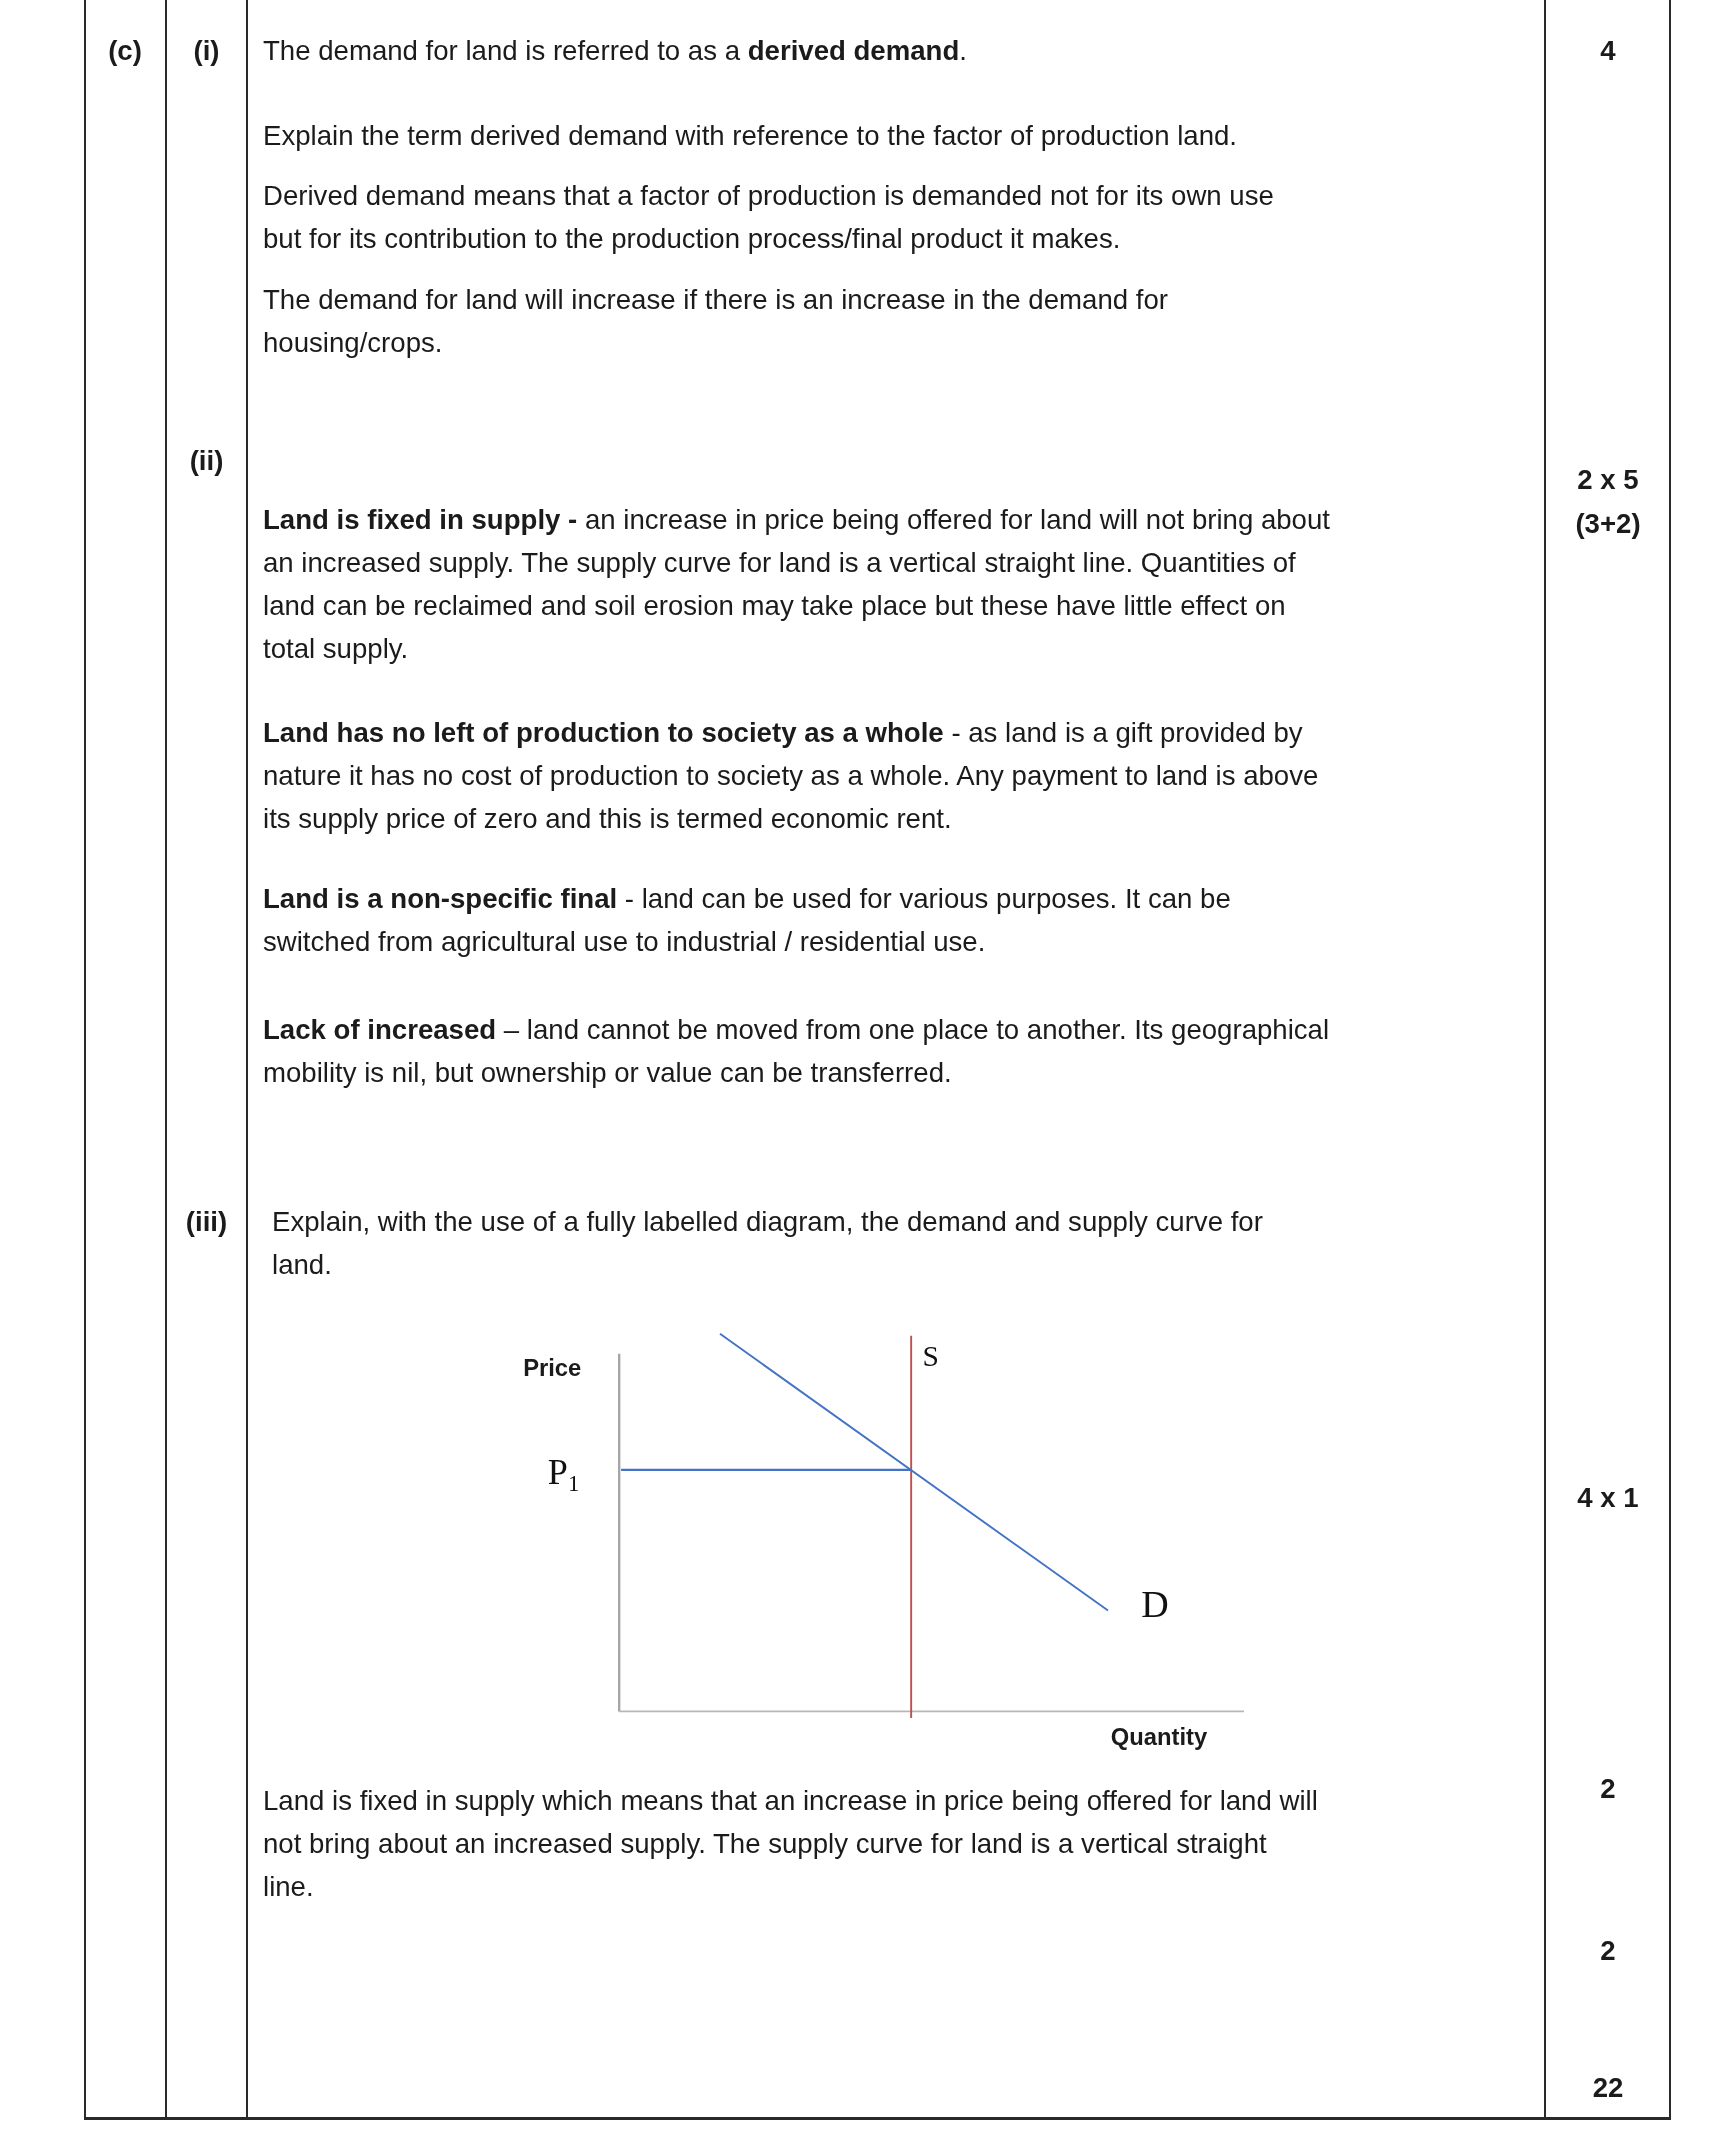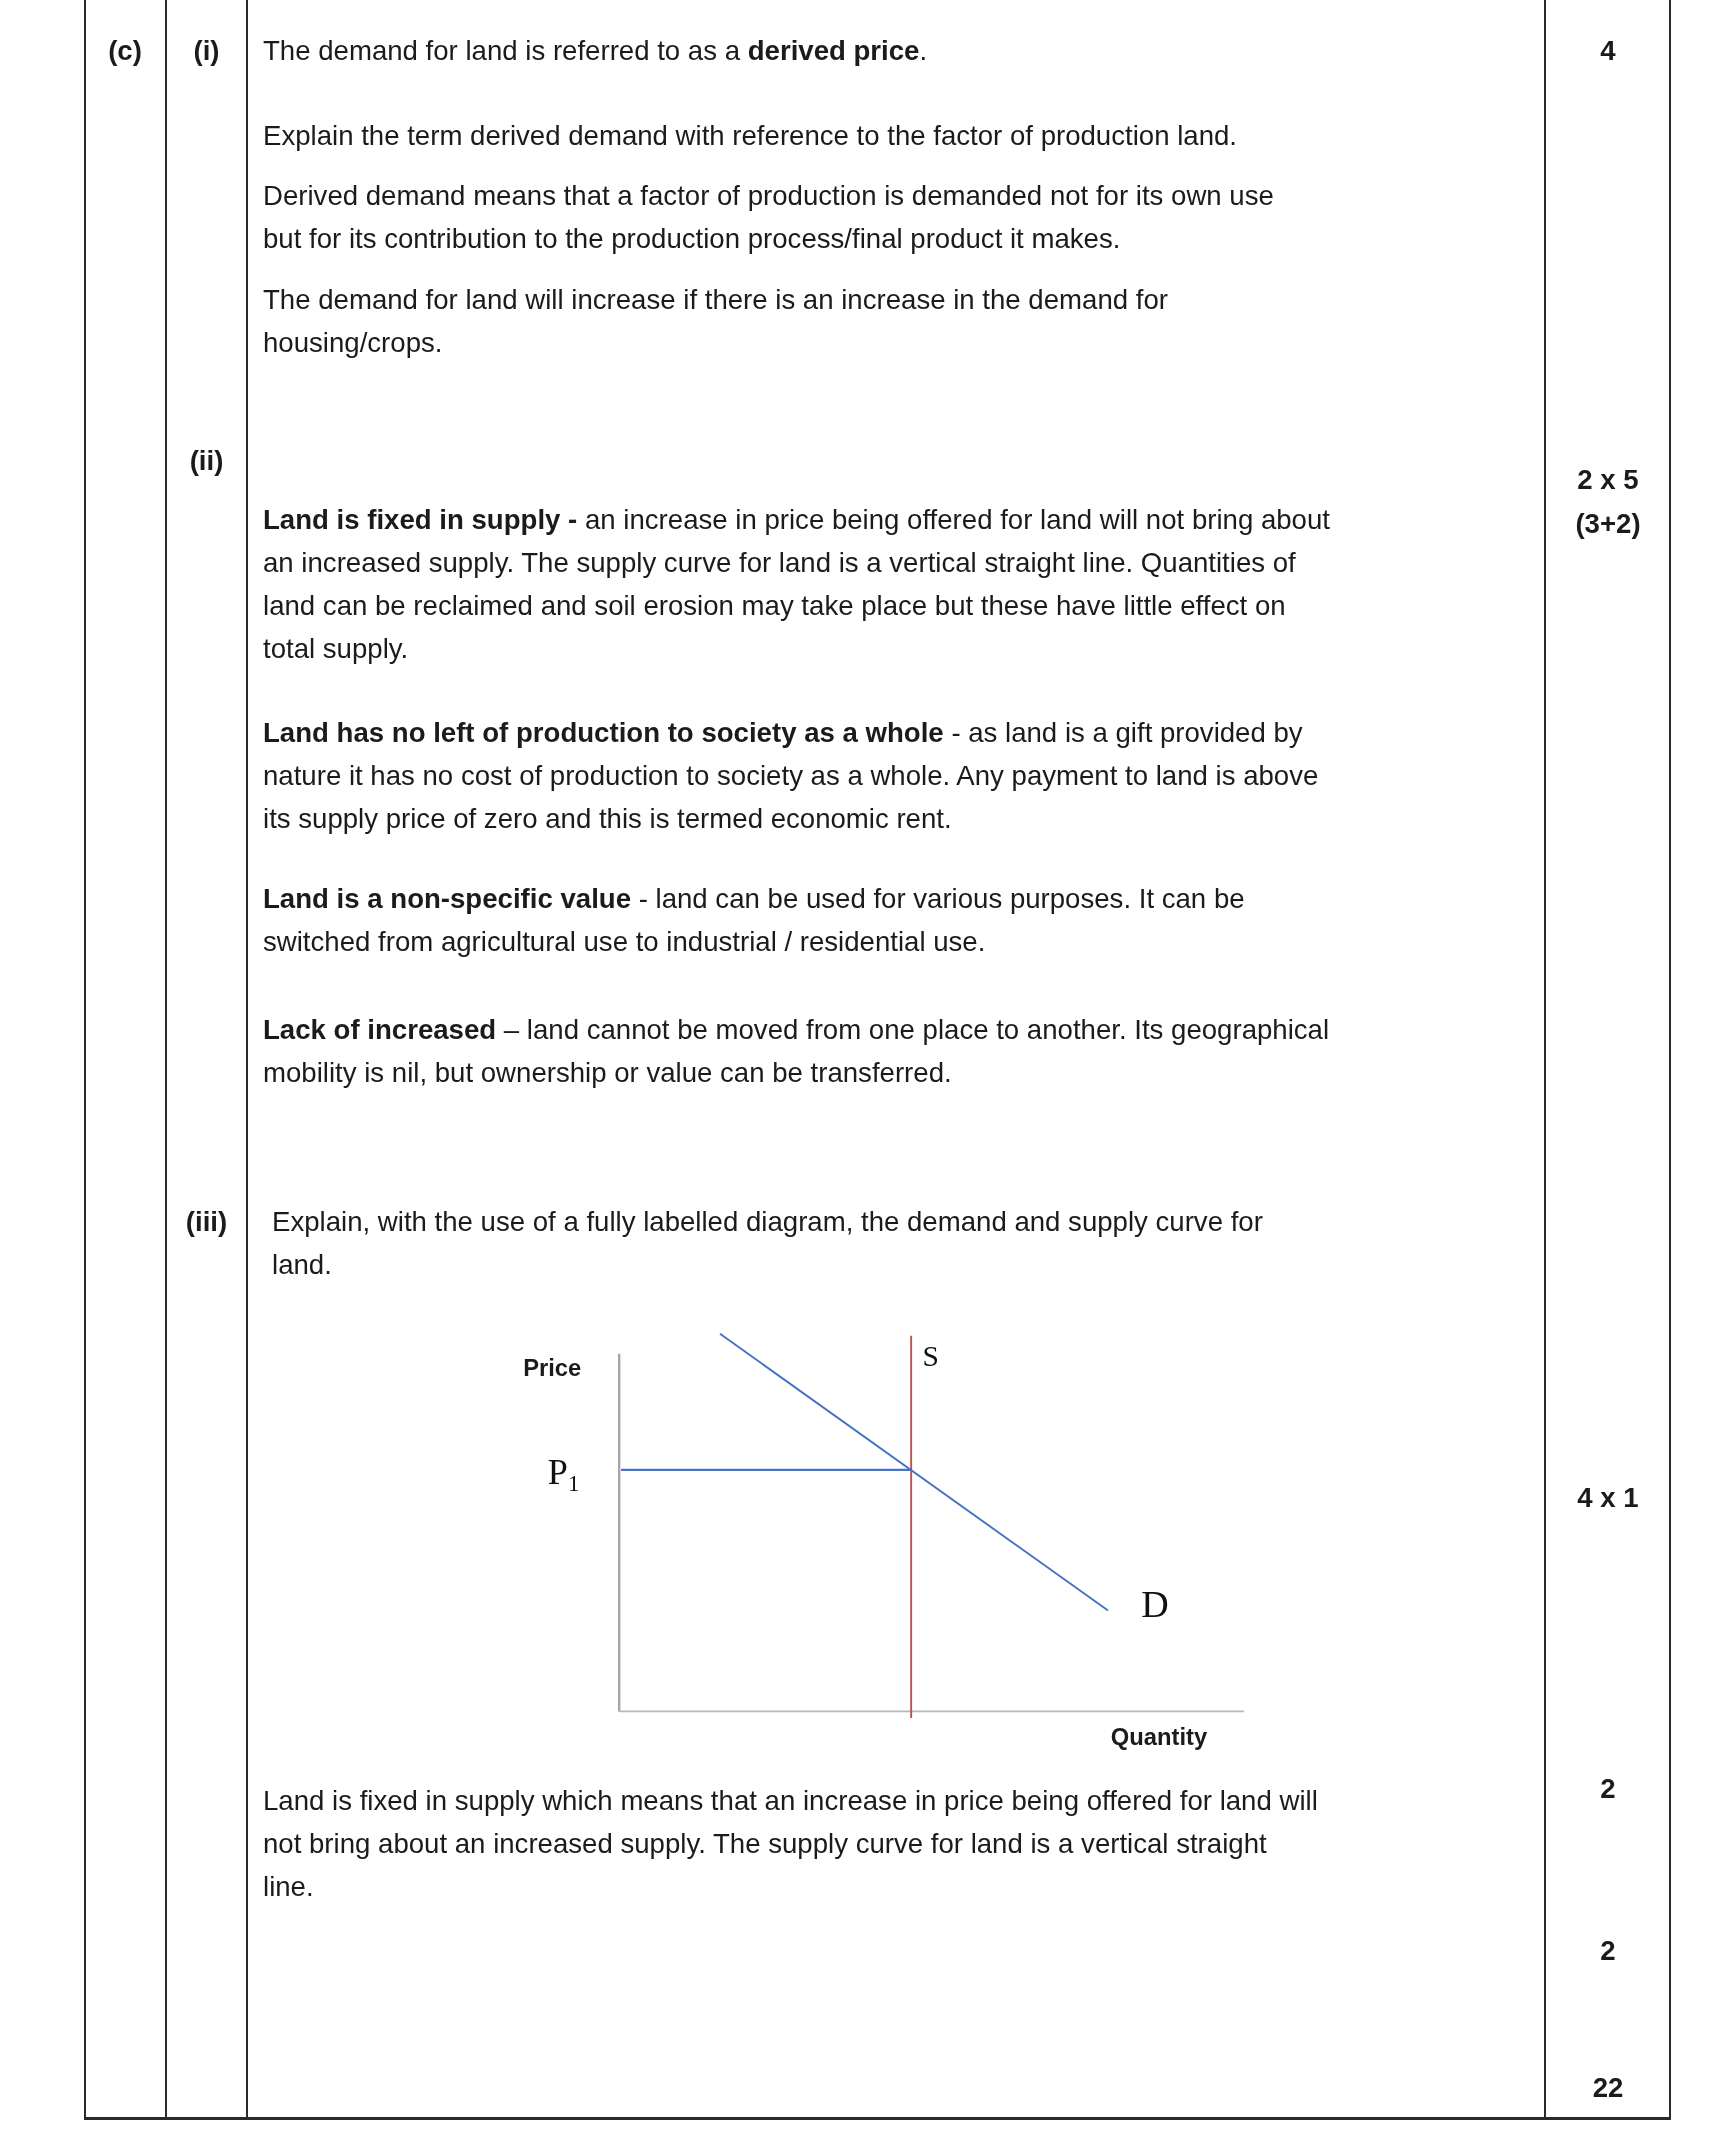--- a/index.html
+++ b/index.html
@@ -42,41 +42,41 @@
   <div class="vline" style="left:246px"></div>
   <div class="vline" style="left:1544px"></div>
   <div class="vline" style="left:1669px"></div>
   <div class="hline"></div>
 
   <div class="cell-label lbl-c" style="top:28.5px">(c)</div>
   <div class="cell-label lbl-sub" style="top:28.5px">(i)</div>
   <div class="cell-label lbl-sub" style="top:439px">(ii)</div>
   <div class="cell-label lbl-sub" style="top:1200px">(iii)</div>
 
-  <div class="para" style="top:28.5px"><span>The demand for land is referred to as a </span><span class="b">derived price</span><span>.</span></div>
+  <div class="para" style="top:28.5px"><span>The demand for land is referred to as a </span><span class="b">derived demand</span><span>.</span></div>
 
   <div class="para" style="top:114px"><span>Explain the term derived demand with reference to the factor of production land.</span><span class="b"></span><span></span></div>
 
   <div class="para" style="top:174px"><span>Derived demand means that a factor of production is demanded not for its own use
 but for its contribution to the production process/final product it makes.</span><span class="b"></span><span></span></div>
 
   <div class="para" style="top:278px"><span>The demand for land will increase if there is an increase in the demand for
 housing/crops.</span><span class="b"></span><span></span></div>
 
 
   <div class="para" style="top:498px"><span></span><span class="b">Land is fixed in supply -</span><span> an increase in price being offered for land will not bring about
 an increased supply. The supply curve for land is a vertical straight line. Quantities of
 land can be reclaimed and soil erosion may take place but these have little effect on
 total supply.</span></div>
 
   <div class="para" style="top:711px"><span></span><span class="b">Land has no left of production to society as a whole</span><span> - as land is a gift provided by
 nature it has no cost of production to society as a whole. Any payment to land is above
 its supply price of zero and this is termed economic rent.</span></div>
 
-  <div class="para" style="top:877px"><span></span><span class="b">Land is a non-specific value</span><span> - land can be used for various purposes. It can be
+  <div class="para" style="top:877px"><span></span><span class="b">Land is a non-specific final</span><span> - land can be used for various purposes. It can be
 switched from agricultural use to industrial / residential use.</span></div>
 
   <div class="para" style="top:1008px"><span></span><span class="b">Lack of increased</span><span> – land cannot be moved from one place to another. Its geographical
 mobility is nil, but ownership or value can be transferred.</span></div>
 
   <div class="para" style="top:1200px;left:272px"><span>Explain, with the use of a fully labelled diagram, the demand and supply curve for
 land.</span><span class="b"></span><span></span></div>
 
   <svg id="diagram" width="856" height="466" viewBox="0 0 900 490">
 

